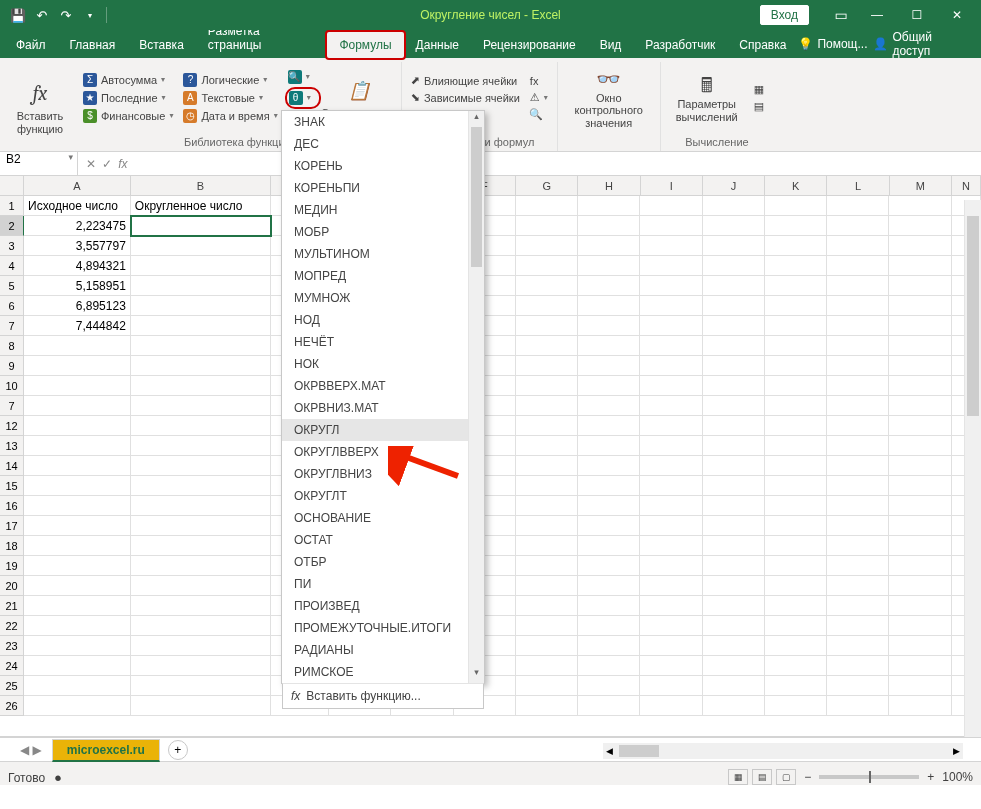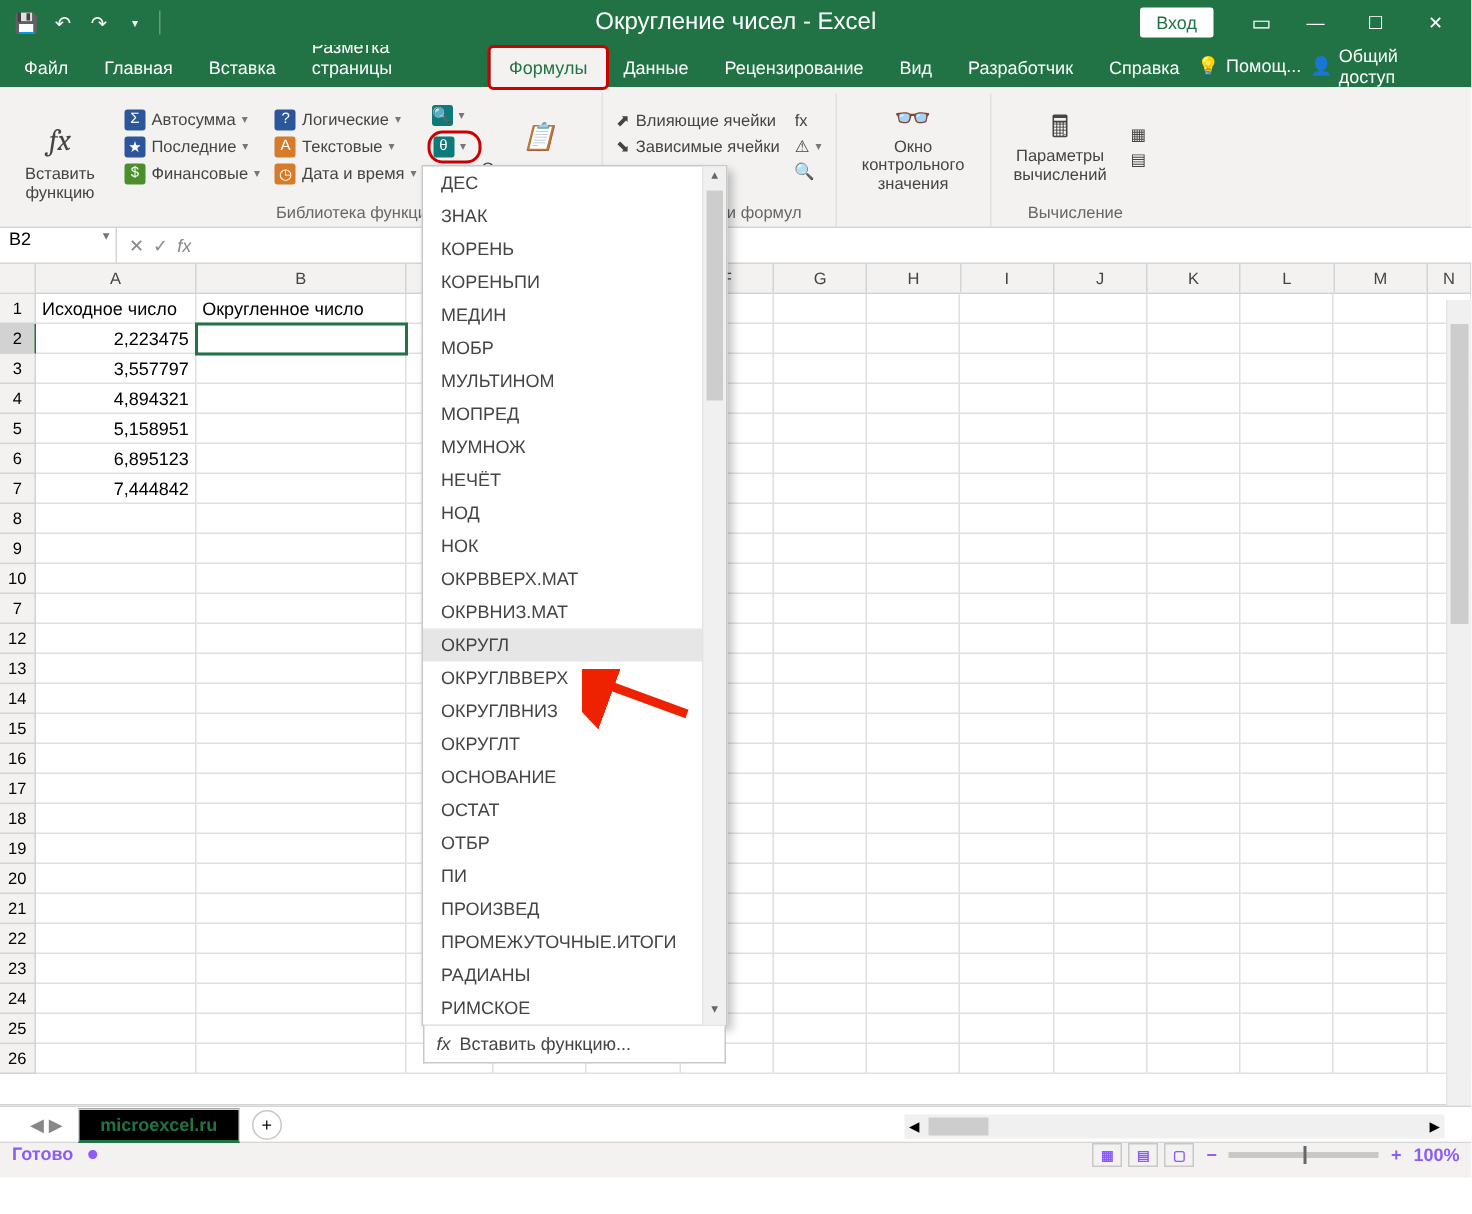--- a/index.html
+++ b/index.html
@@ -3,21 +3,21 @@
 <meta charset="utf-8">
 <style>
 * { margin: 0; padding: 0; box-sizing: border-box; font-family: "Segoe UI", Arial, sans-serif; }
 body { width: 981px; height: 809px; background: #fff; overflow: hidden; position: relative; font-size: 12px; }
 
 
 .titlebar { height: 30px; background: #217346; display: flex; align-items: center; color: #fff; position: relative; }
 .qat { display: flex; gap: 4px; padding-left: 8px; align-items: center; }
 .qat-item { width: 20px; height: 20px; display: flex; align-items: center; justify-content: center; font-size: 13px; color: #fff; cursor: pointer; }
 .qat-sep { width:1px; height:16px; background: rgba(255,255,255,.3); margin:0 2px;}
-.title-center { position: absolute; left: 50%; transform: translateX(-50%); font-size: 16px; color: #ffffff; }
+.title-center { position: absolute; left: 50%; transform: translateX(-50%); font-size: 12px; color: #bef264; }
 .title-right { margin-left: auto; display: flex; align-items: center; gap: 6px; padding-right: 4px; }
 .login-btn { background: #fff; color: #217346; padding: 2px 10px; border-radius: 2px; font-size: 12px; border:1px solid #fff;}
 .win-controls { display: flex; gap: 0; }
 .win-btn { width: 40px; height: 30px; display: flex; align-items: center; justify-content: center; font-size: 12px; color: #fff; }
 
 
 .ribbon-tabs { height: 28px; background: #217346; display: flex; align-items: flex-end; padding-left: 4px; color: #fff; font-size: 12px; }
 .rtab { padding: 6px 12px; cursor: pointer; }
 .rtab.active { background: #f3f2f1; color: #217346; position: relative; }
 .rtab.active::after { content:""; position:absolute; inset:-2px; border: 2px solid #c00; border-radius: 4px; pointer-events:none;}
@@ -72,28 +72,28 @@
 .fn-sb-up, .fn-sb-dn { height: 16px; text-align:center; font-size:9px; color:#666; background:#f0f0f0;}
 .fn-sb-thumb { position:absolute; top:16px; left:2px; right:2px; height:140px; background:#cdcdcd;}
 .fn-footer { position:absolute; bottom:-26px; left:0; right:0; height:26px; border:1px solid #c8c8c8; border-top:1px solid #e4e4e4; background:#fff; display:flex; align-items:center; padding-left:8px; gap:6px; font-size:12px; color:#444;}
 
 
 .arrow { position: absolute; z-index: 60; pointer-events: none;}
 
 
 .sheet-tabs { height: 24px; background: #fff; border-top: 1px solid #d4d4d4; display: flex; align-items: center; font-size: 12px; padding-left:20px; position:relative;}
 .st-nav { display:flex; gap:4px; color:#888; padding-right:10px;}
-.sheet-tab { padding: 3px 14px; border: 1px solid #d4d4d4; border-bottom: none; background:#000000; color:#217346; position:relative; top:1px;}
+.sheet-tab { padding: 3px 14px; border: 1px solid #d4d4d4; border-bottom: none; background:#eab308; color:#217346; position:relative; top:1px;}
 .sheet-tab.active { border-bottom: 2px solid #217346; font-weight:600;}
 .add-sheet { width:20px; height:20px; border:1px solid #c8c8c8; border-radius:50%; display:flex; align-items:center; justify-content:center; margin-left:8px; font-size:12px;}
 .hscroll { position:absolute; right:18px; bottom:2px; width:360px; height:16px; background:#f0f0f0; display:flex; align-items:center;}
 .hscroll .thumb { position:absolute; left:16px; width:40px; top:2px; bottom:2px; background:#cdcdcd;}
 
 
-.statusbar { height: 24px; background: #f3f2f1; border-top:1px solid #d4d4d4; display:flex; align-items:flex-start; padding: 0 8px; font-size:12px; color:#8b5cf6;font-weight:bold;}
+.statusbar { height: 24px; background: #f3f2f1; border-top:1px solid #d4d4d4; display:flex; align-items:flex-end; padding: 0 8px; font-size:12px; color:#404040;}
 .zoom { margin-left:auto; display:flex; align-items:center; gap:8px;}
 .views { display:flex; gap:4px;}
 .view-btn { width:20px; height:16px; border:1px solid #c8c8c8; display:flex; align-items:center; justify-content:center; font-size:9px;}
 .slider { width:100px; height:4px; background:#c8c8c8; position:relative;}
 .slider::before { content:""; position:absolute; left:50%; top:-4px; width:2px; height:12px; background:#666;}
 
 .vscroll-outer { position:absolute; right:0; top:200px; bottom:48px; width:17px; background:#f0f0f0; border-left:1px solid #e4e4e4;}
 .vscroll-thumb { position:absolute; top:16px; left:2px; right:2px; height:200px; background:#cdcdcd;}
 </style>
 </head>
@@ -728,31 +728,31 @@
         <div class="cell std"></div>
         <div class="cell std"></div>
         <div class="cell std"></div>
         <div class="cell std" style="width: 30px;"></div>
       </div>
     </div>
 </div>
 
 <div class="fn-menu">
   <div class="fn-list" id="fnlist">
+      <div class="fn-item">ЗНАК</div>
       <div class="fn-item">ДЕС</div>
-      <div class="fn-item">ЗНАК</div>
       <div class="fn-item">КОРЕНЬ</div>
       <div class="fn-item">КОРЕНЬПИ</div>
       <div class="fn-item">МЕДИН</div>
       <div class="fn-item">МОБР</div>
       <div class="fn-item">МУЛЬТИНОМ</div>
       <div class="fn-item">МОПРЕД</div>
       <div class="fn-item">МУМНОЖ</div>
+      <div class="fn-item">НОД</div>
       <div class="fn-item">НЕЧЁТ</div>
-      <div class="fn-item">НОД</div>
       <div class="fn-item">НОК</div>
       <div class="fn-item">ОКРВВЕРХ.МАТ</div>
       <div class="fn-item">ОКРВНИЗ.МАТ</div>
       <div class="fn-item hov">ОКРУГЛ</div>
       <div class="fn-item">ОКРУГЛВВЕРХ</div>
       <div class="fn-item">ОКРУГЛВНИЗ</div>
       <div class="fn-item">ОКРУГЛТ</div>
       <div class="fn-item">ОСНОВАНИЕ</div>
       <div class="fn-item">ОСТАТ</div>
       <div class="fn-item">ОТБР</div>

